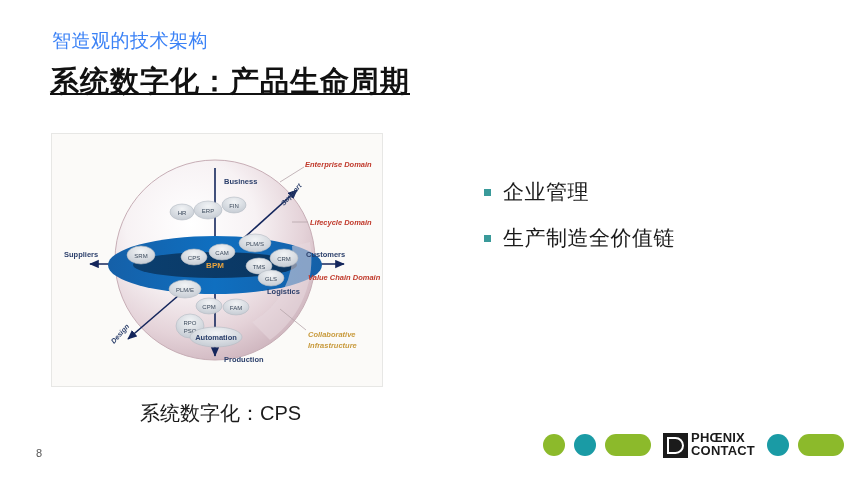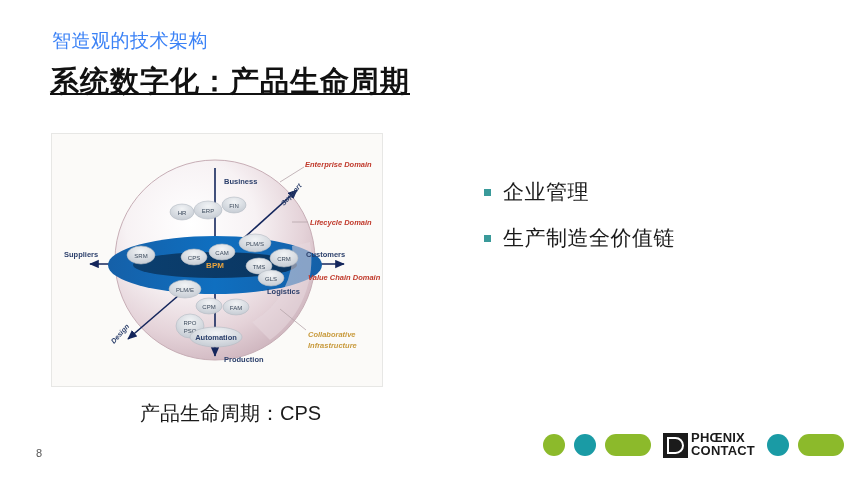--- a/index.html
+++ b/index.html
@@ -293,21 +293,21 @@
     <text class="domain-label" x="258" y="91">Lifecycle Domain</text>
 
     <text class="domain-label" x="256" y="146">Value Chain Domain</text>
 
     <line x1="228" y1="175" x2="254" y2="196" stroke="#b5a5aa" stroke-width="0.8"></line>
     <text class="infra-label" x="256" y="203">Collaborative</text>
     <text class="infra-label" x="256" y="214">Infrastructure</text>
   </svg>
 </div>
 
-<div id="figure-caption">产品生命周期：CPS</div>
+<div id="figure-caption">系统数字化：CPS</div>
 
 <div id="bullet-list">
   <div class="bullet-row">
     <span class="bullet-marker"></span>
     <span class="bullet-text">企业管理</span>
   </div>
   <div class="bullet-row">
     <span class="bullet-marker"></span>
     <span class="bullet-text">生产制造全价值链</span>
   </div>

